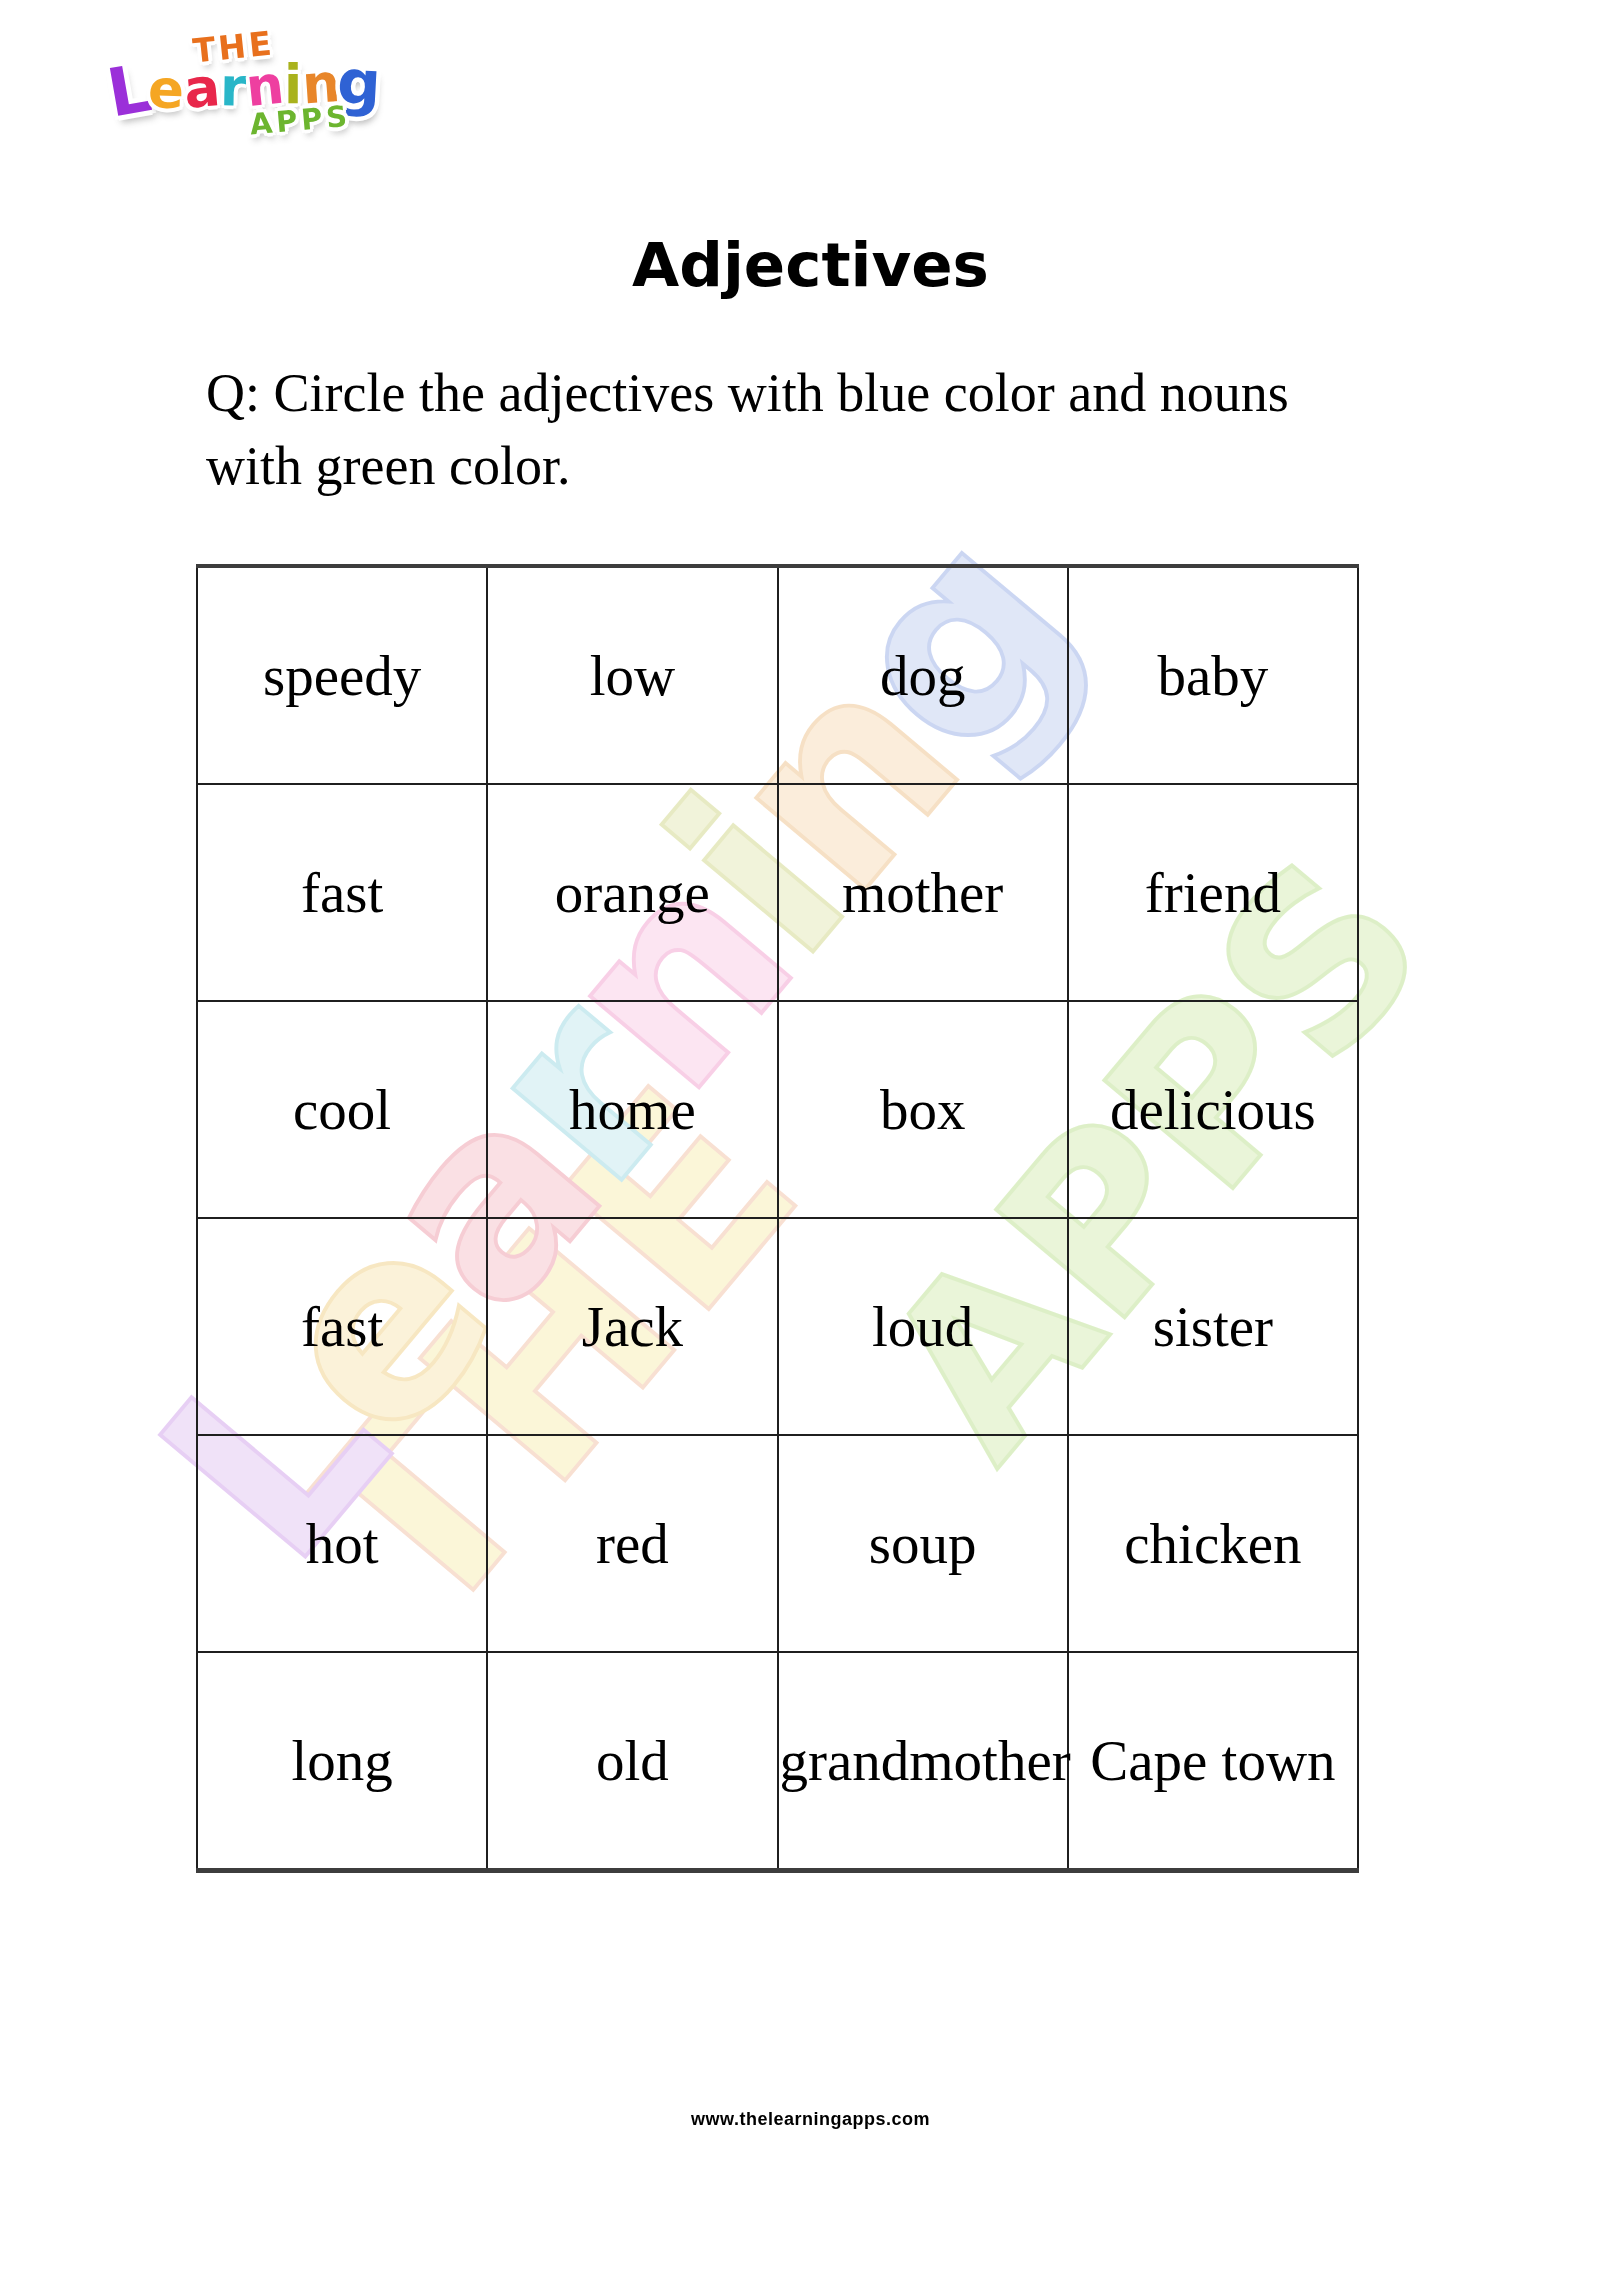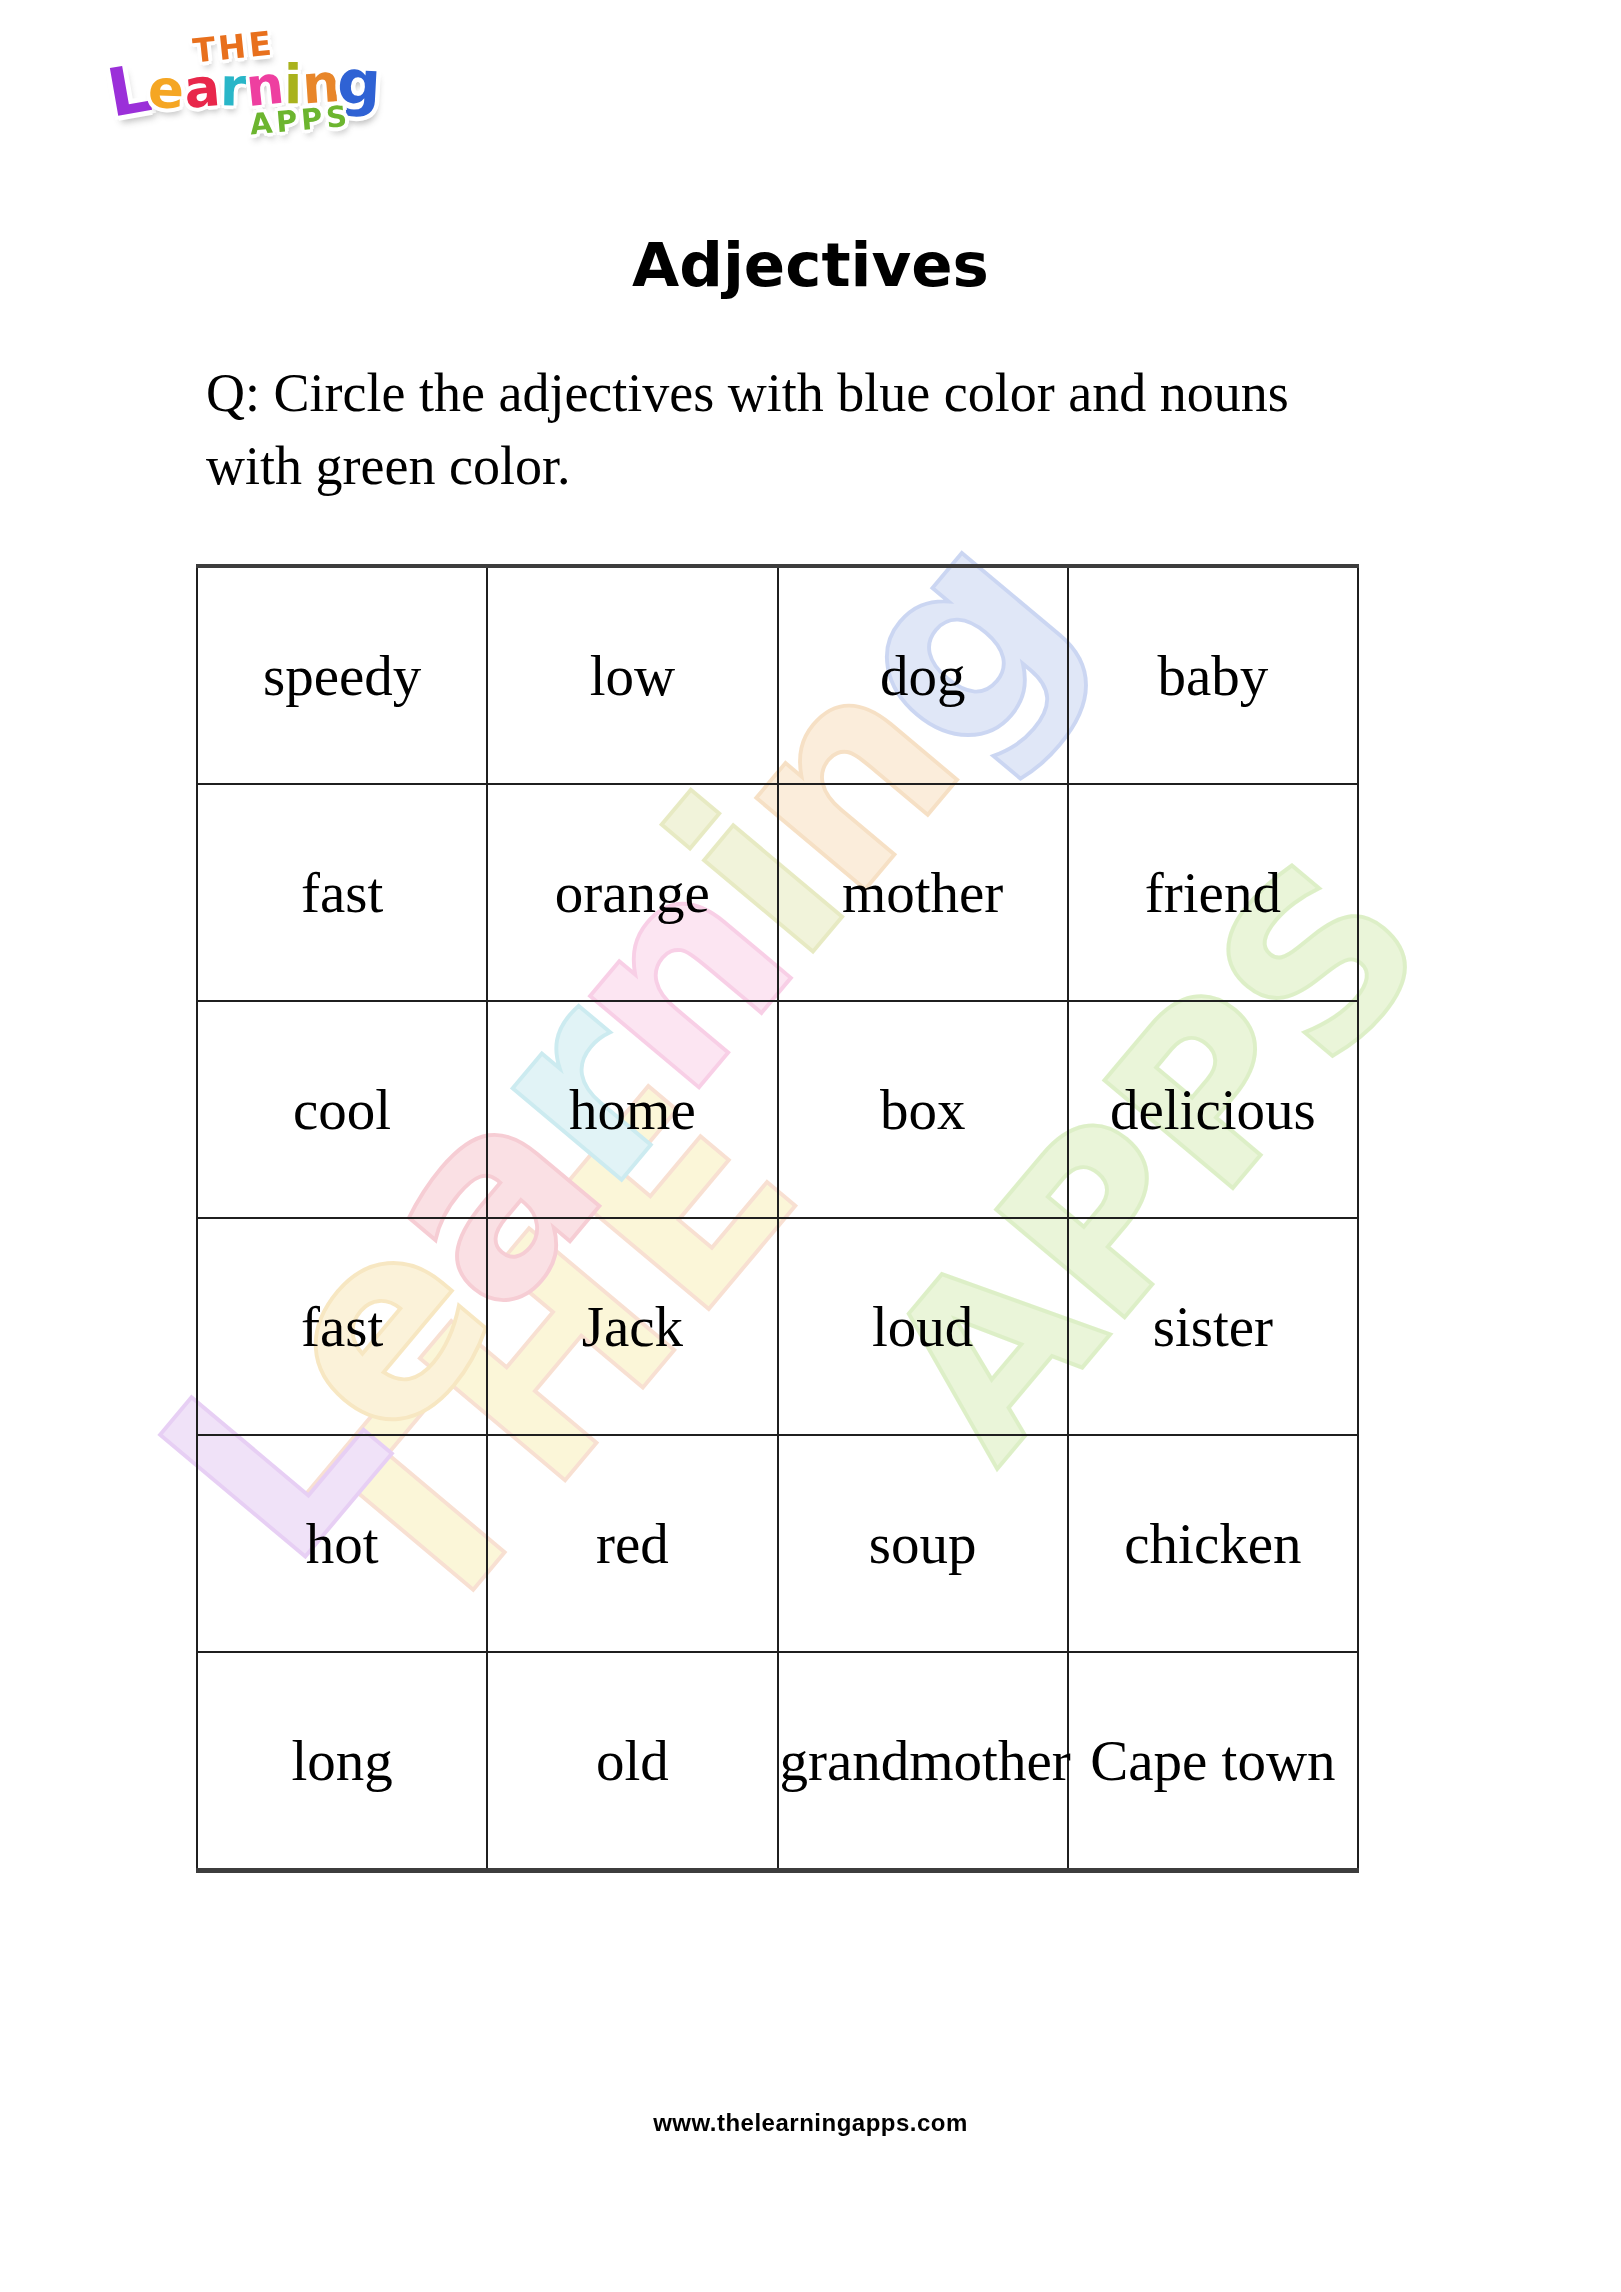--- a/index.html
+++ b/index.html
@@ -103,21 +103,21 @@
     text-align:center; vertical-align:middle;
     font-size:57px; color:#000; background:transparent;
   }
   .word-table { border:2.9px solid #1f1f1f; border-top:4.9px solid #3d3d3d; border-bottom:5.9px solid #3d3d3d; }
 
   
   .footer {
     position:absolute; top:2109px; left:0; width:100%;
     text-align:center; z-index:2;
     font-family:"Liberation Sans", sans-serif; font-weight:bold;
-    font-size:24px; letter-spacing:0.5px;
+    font-size:18px; letter-spacing:0.5px;
   }
 </style>
 </head>
 <body>
 
 <div class="watermark" aria-hidden="true">
   <div class="wm-the">THE</div>
   <div class="wm-learning"><span class="wl0">L</span><span class="wl1">e</span><span class="wl2">a</span><span class="wl3">r</span><span class="wl4">n</span><span class="wl5">i</span><span class="wl6">n</span><span class="wl7">g</span></div>
   <div class="wm-apps">APPS</div>
 </div>

